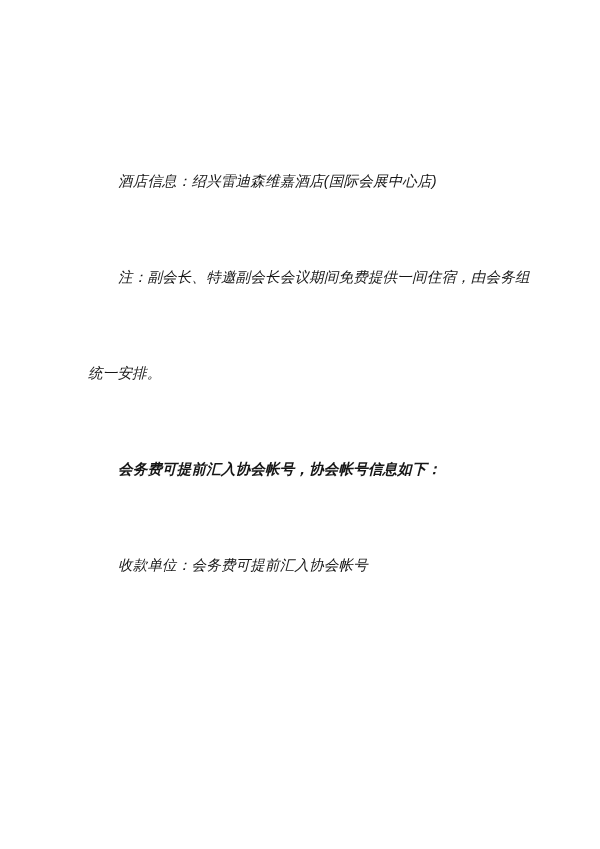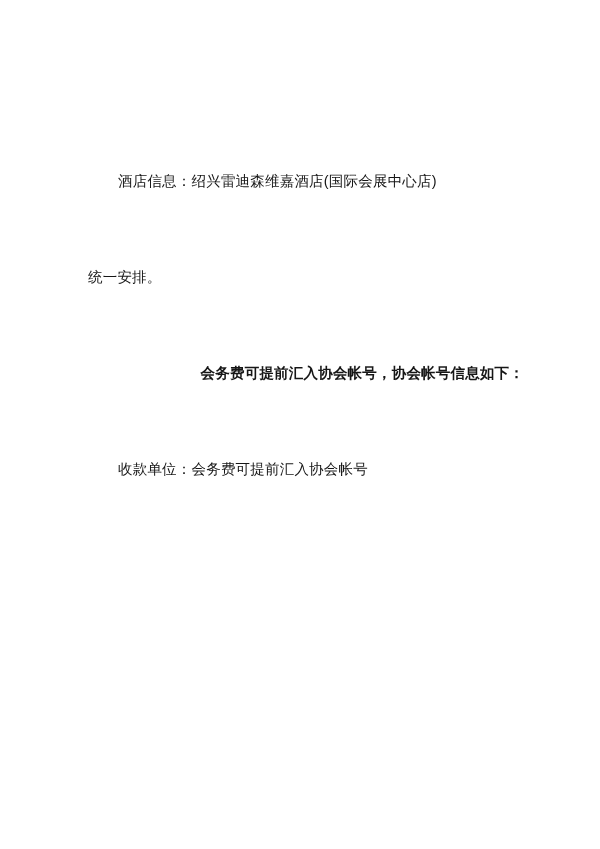--- a/index.html
+++ b/index.html
@@ -8,49 +8,50 @@
     background: #ffffff;
   }
   .page {
     position: relative;
     width: 580px;
     height: 849px;
     background: #ffffff;
     overflow: hidden;
     font-family: "Liberation Sans", sans-serif;
     color: #161616;
+    font-style: italic;
   }
   .doc-body {
     position: absolute;
     top: 69px;
     left: 88px;
     width: 436px;
     font-size: 14.5px;
     line-height: 32px;
     white-space: pre;
   }
   .line {
     height: 32px;
     letter-spacing: 0.2px;
   }
   .indent {
     padding-left: 30px;
   }
   .bold {
     font-weight: 700;
-    text-align: right;
   }
 </style>
 </head>
 <body>
 
 <div class="page">
   <div class="doc-body">
 
     <div class="line indent">酒店信息：绍兴雷迪森维嘉酒店(国际会展中心店)</div>
+    <div class="line indent">注：副会长、特邀副会长会议期间免费提供一间住宿，由会务组</div>
     <div class="line">统一安排。</div>
     <div class="line indent bold">会务费可提前汇入协会帐号，协会帐号信息如下：</div>
     <div class="line indent">收款单位：会务费可提前汇入协会帐号</div>
 
     
     
     
     
     
     

